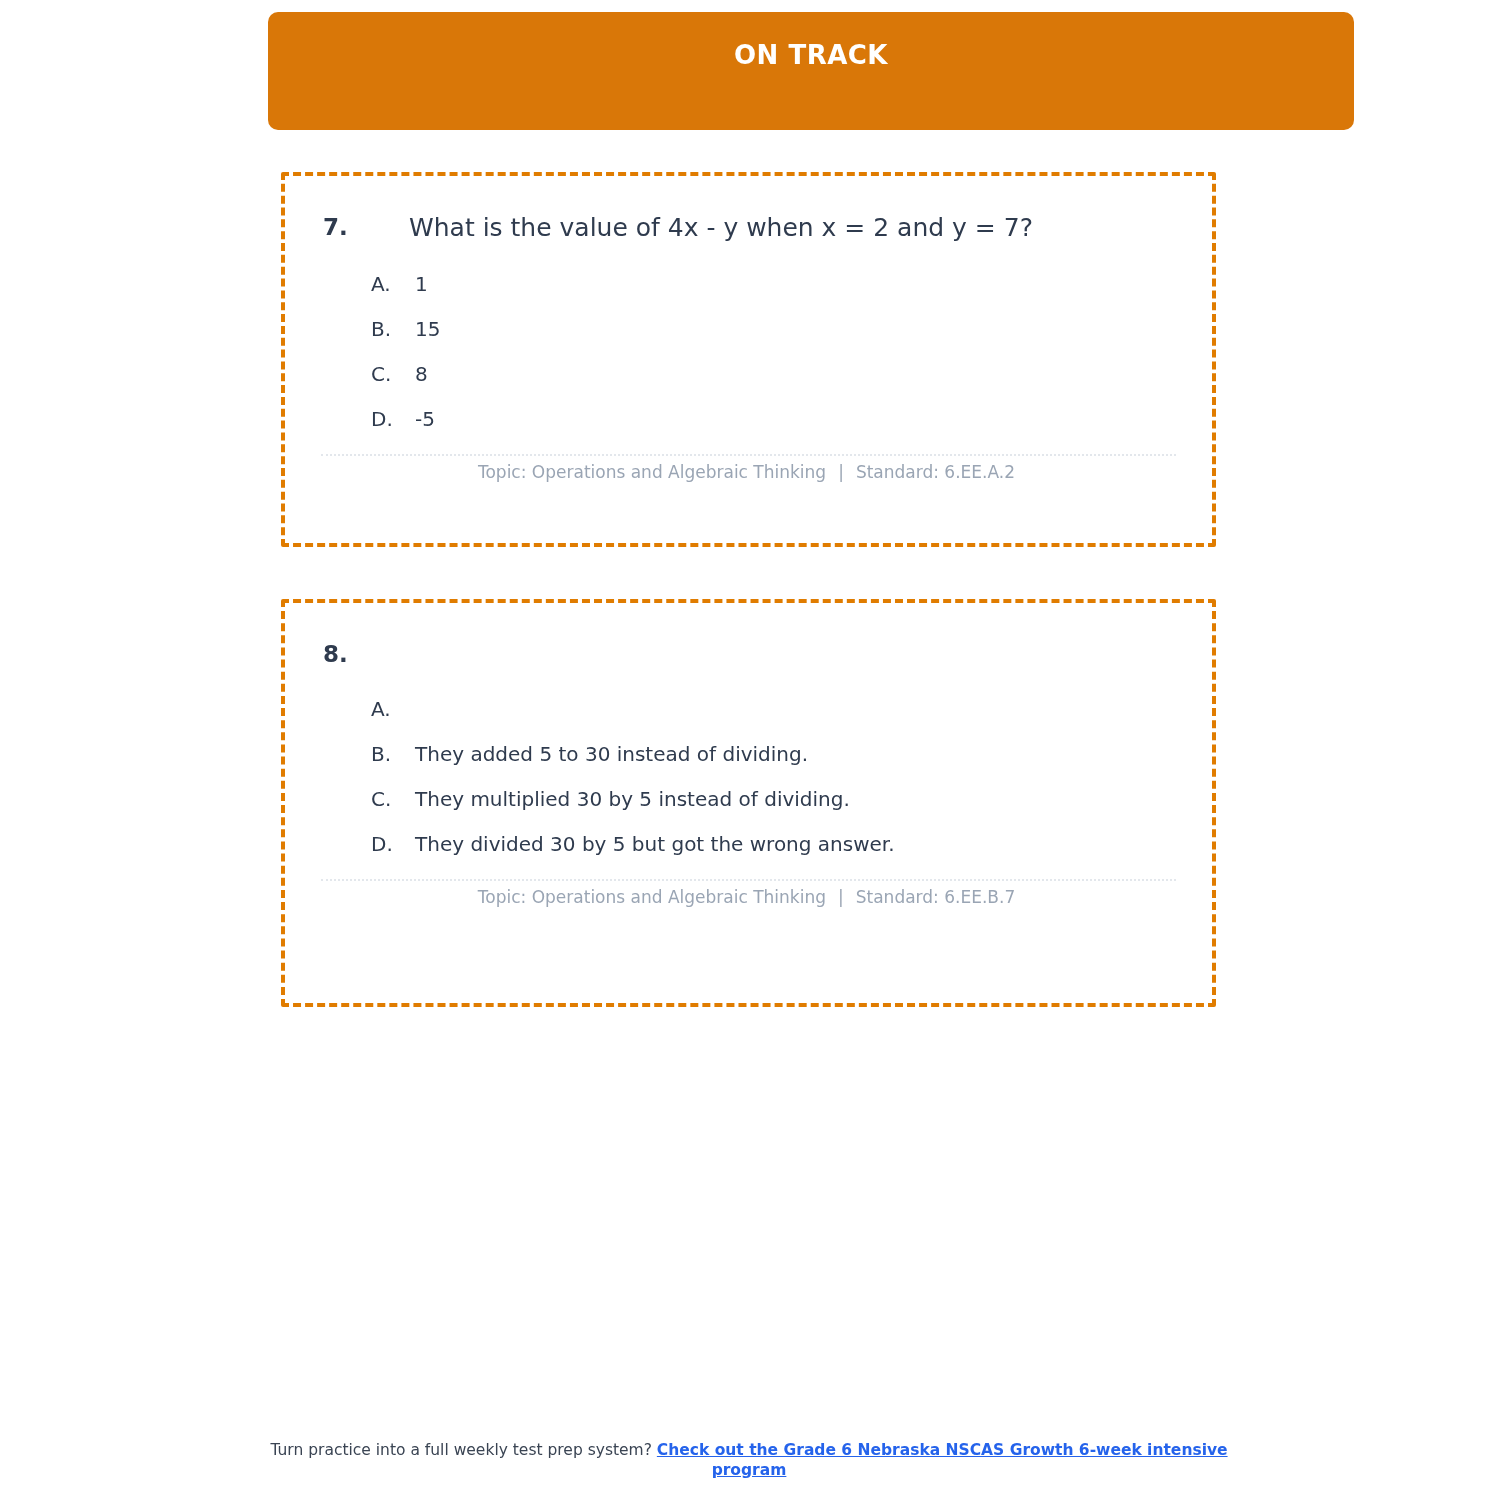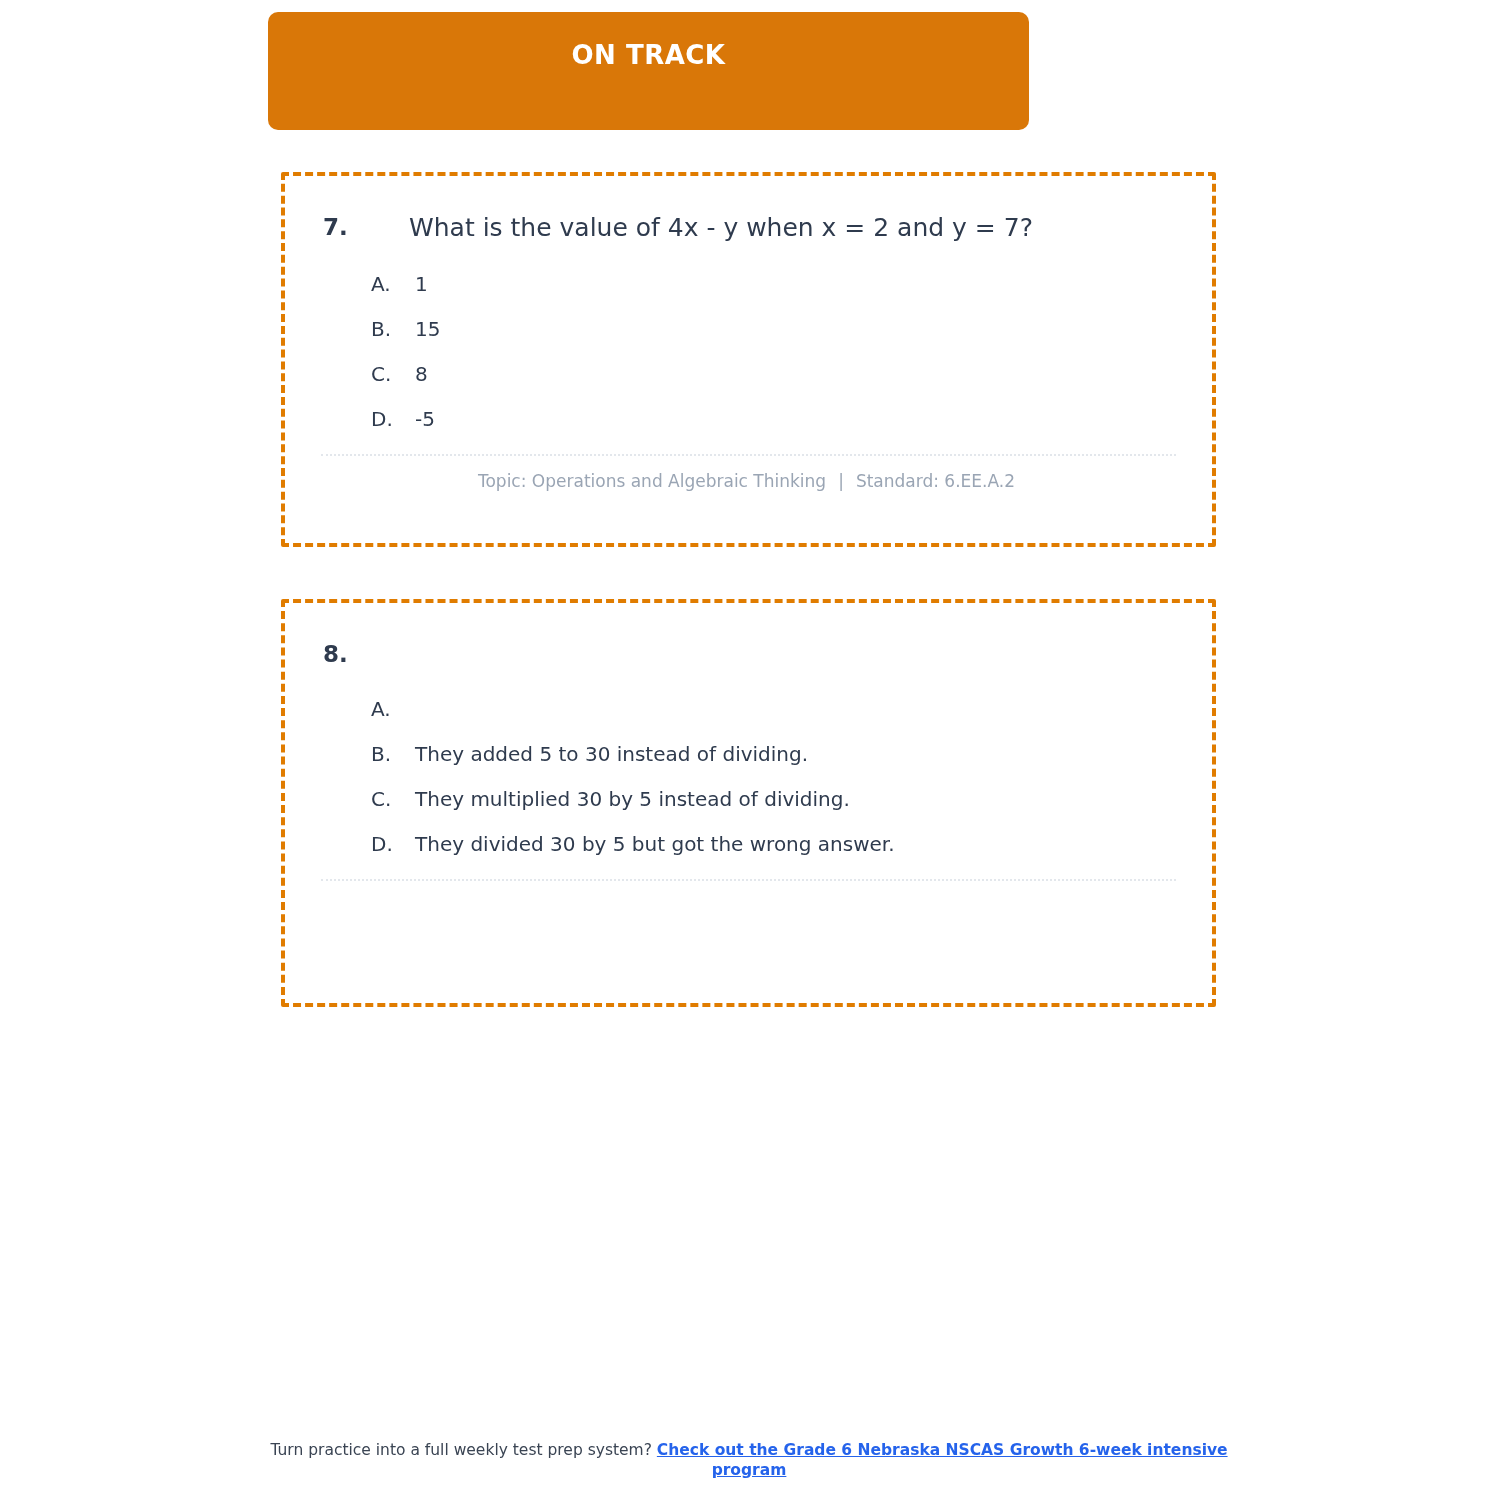--- a/index.html
+++ b/index.html
@@ -13,21 +13,21 @@
   *{ margin:0; padding:0; box-sizing:border-box; }
   html,body{ background:#ffffff; }
   body{
     width:1500px; height:1500px; position:relative;
     font-family:"DejaVu Sans","Liberation Sans",sans-serif;
     color:var(--text);
   }
 
   
   .banner{
-    position:absolute; left:268px; top:12px; width:761px; height:118px;
+    position:absolute; left:268px; top:12px; width:1086px; height:118px;
     background:var(--banner); border-radius:10px; color:#ffffff;
     text-align:center;
   }
   .banner-title{
     padding-top:28px; font-size:26px; font-weight:bold; letter-spacing:0.5px;
   }
   .banner-sub{
     margin-top:15px; font-size:19px;
   }
   .banner-sub .pipe{ margin:0 12px; }
@@ -52,21 +52,21 @@
 
   .options{ margin-top:28px; margin-left:48px; }
   .option{ display:flex; margin-bottom:24px; line-height:21px; }
   .opt-letter{ width:44px; flex:0 0 44px; font-size:20px; }
   .opt-text{ font-size:20px; }
 
   .divider{
     border-top:2px dotted var(--divider); margin:16px -6px 0 -2px;
   }
   .meta{
-    margin-top:15px; text-align:center; color:var(--muted); font-size:17px;
+    margin-top:6px; text-align:center; color:var(--muted); font-size:17px;
   }
   .meta .pipe{ margin:0 12px; }
 
   
   .page-footer{
     position:absolute; left:268px; top:1440px; width:962px;
     text-align:center; font-size:15.5px; line-height:20px; color:#3a4453;
   }
   .page-footer a{
     color:var(--link); font-weight:bold; text-decoration:underline;
@@ -123,18 +123,21 @@
     <div class="option">
       <span class="opt-letter">C.</span>
       <span class="opt-text">They multiplied 30 by 5 instead of dividing.</span>
     </div>
     <div class="option">
       <span class="opt-letter">D.</span>
       <span class="opt-text">They divided 30 by 5 but got the wrong answer.</span>
     </div>
   </div>
   <div class="divider"></div>
+  <div class="meta">
+    <span>Topic: Operations and Algebraic Thinking</span><span class="pipe">|</span><span>Standard: 6.EE.B.7</span>
+  </div>
 </div>
 
 <div class="page-footer">
   <span>Turn practice into a full weekly test prep system?</span>
   <a href="#">Check out the Grade 6 Nebraska NSCAS Growth 6-week intensive program</a>
 </div>
 
 </body></html>

